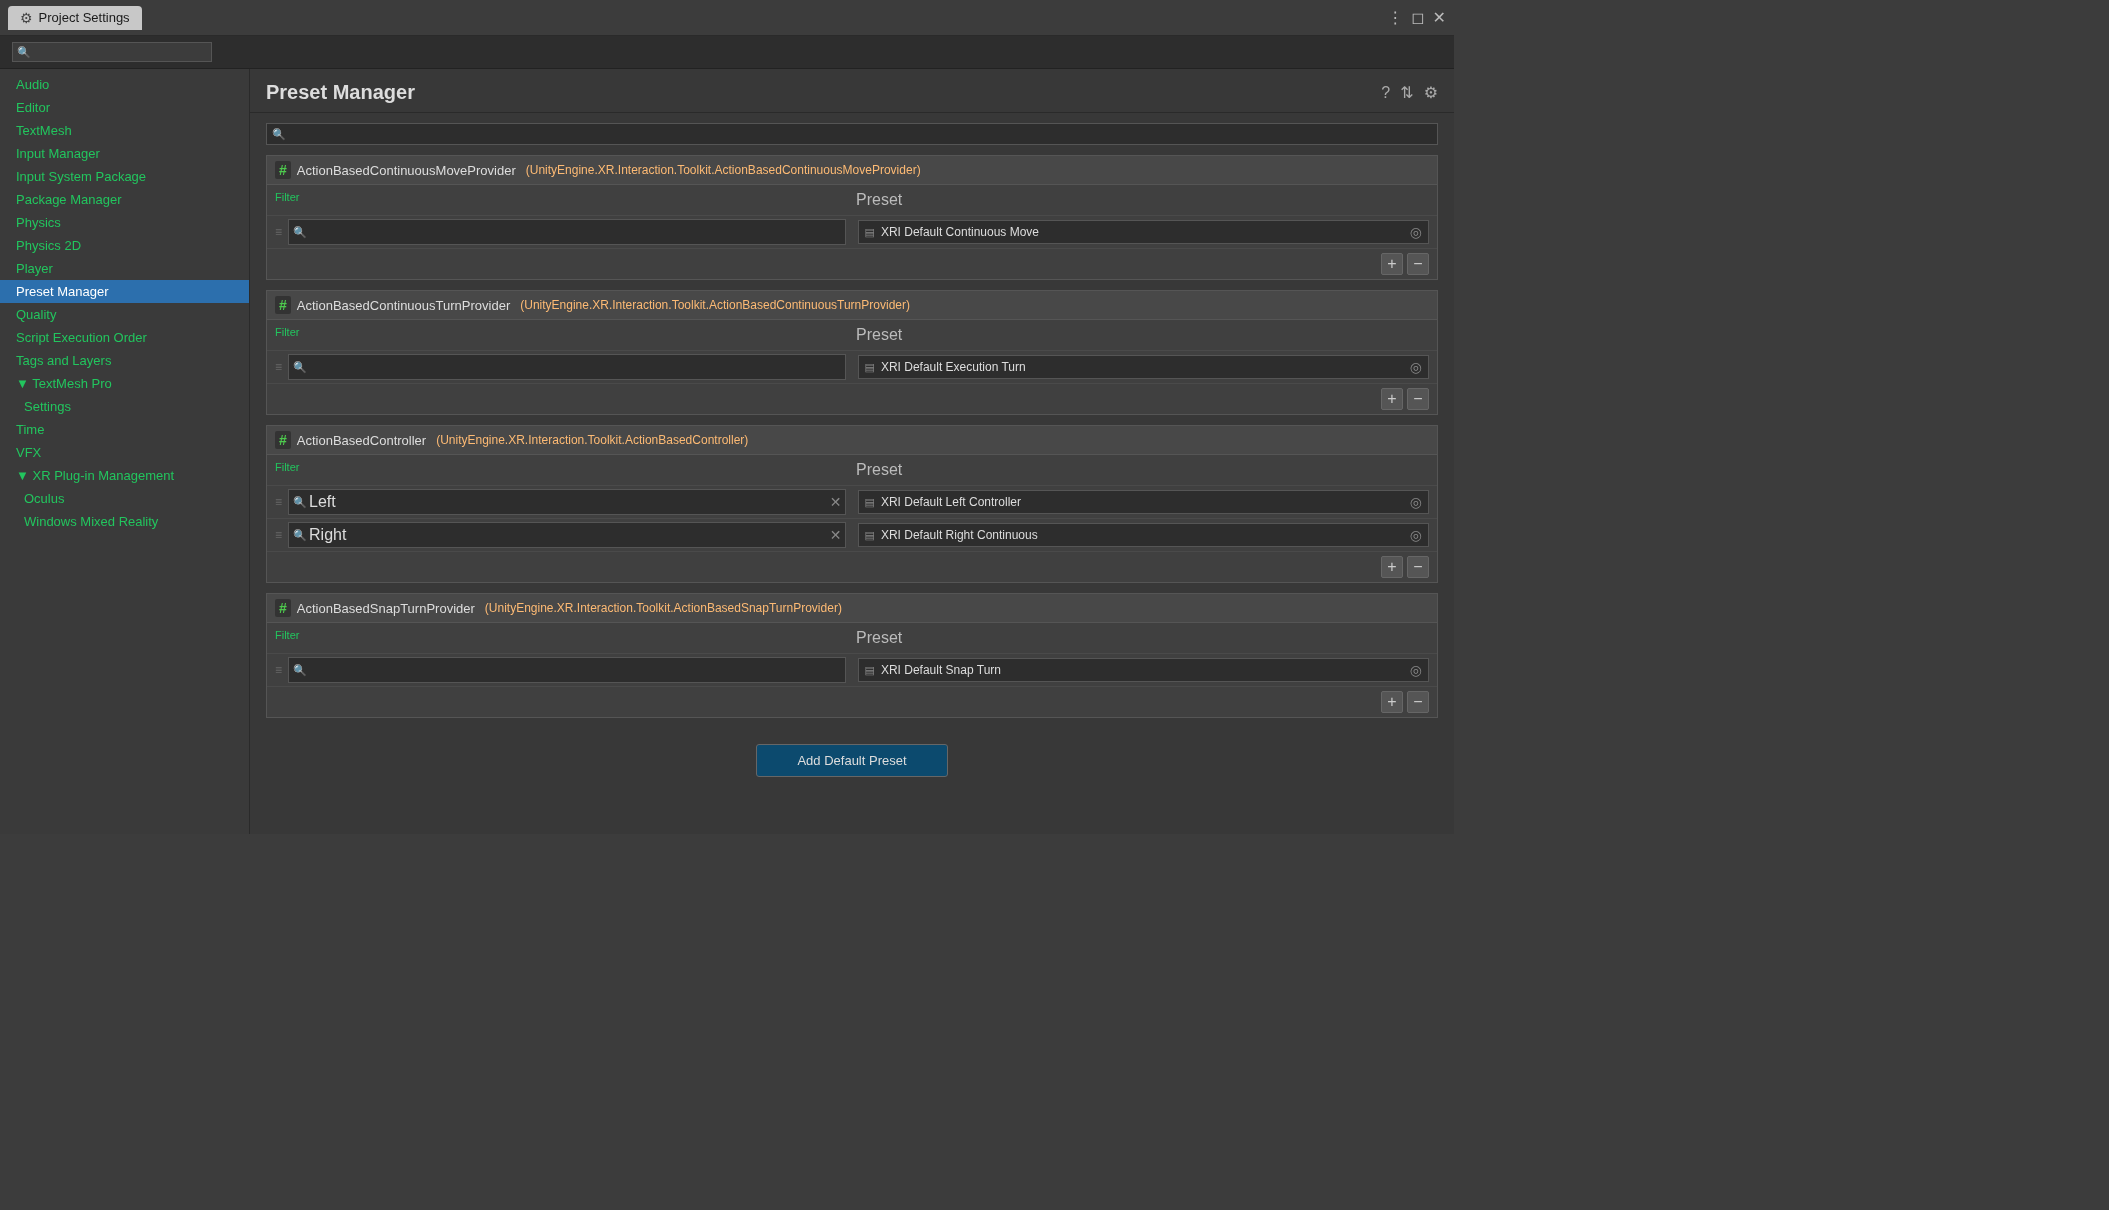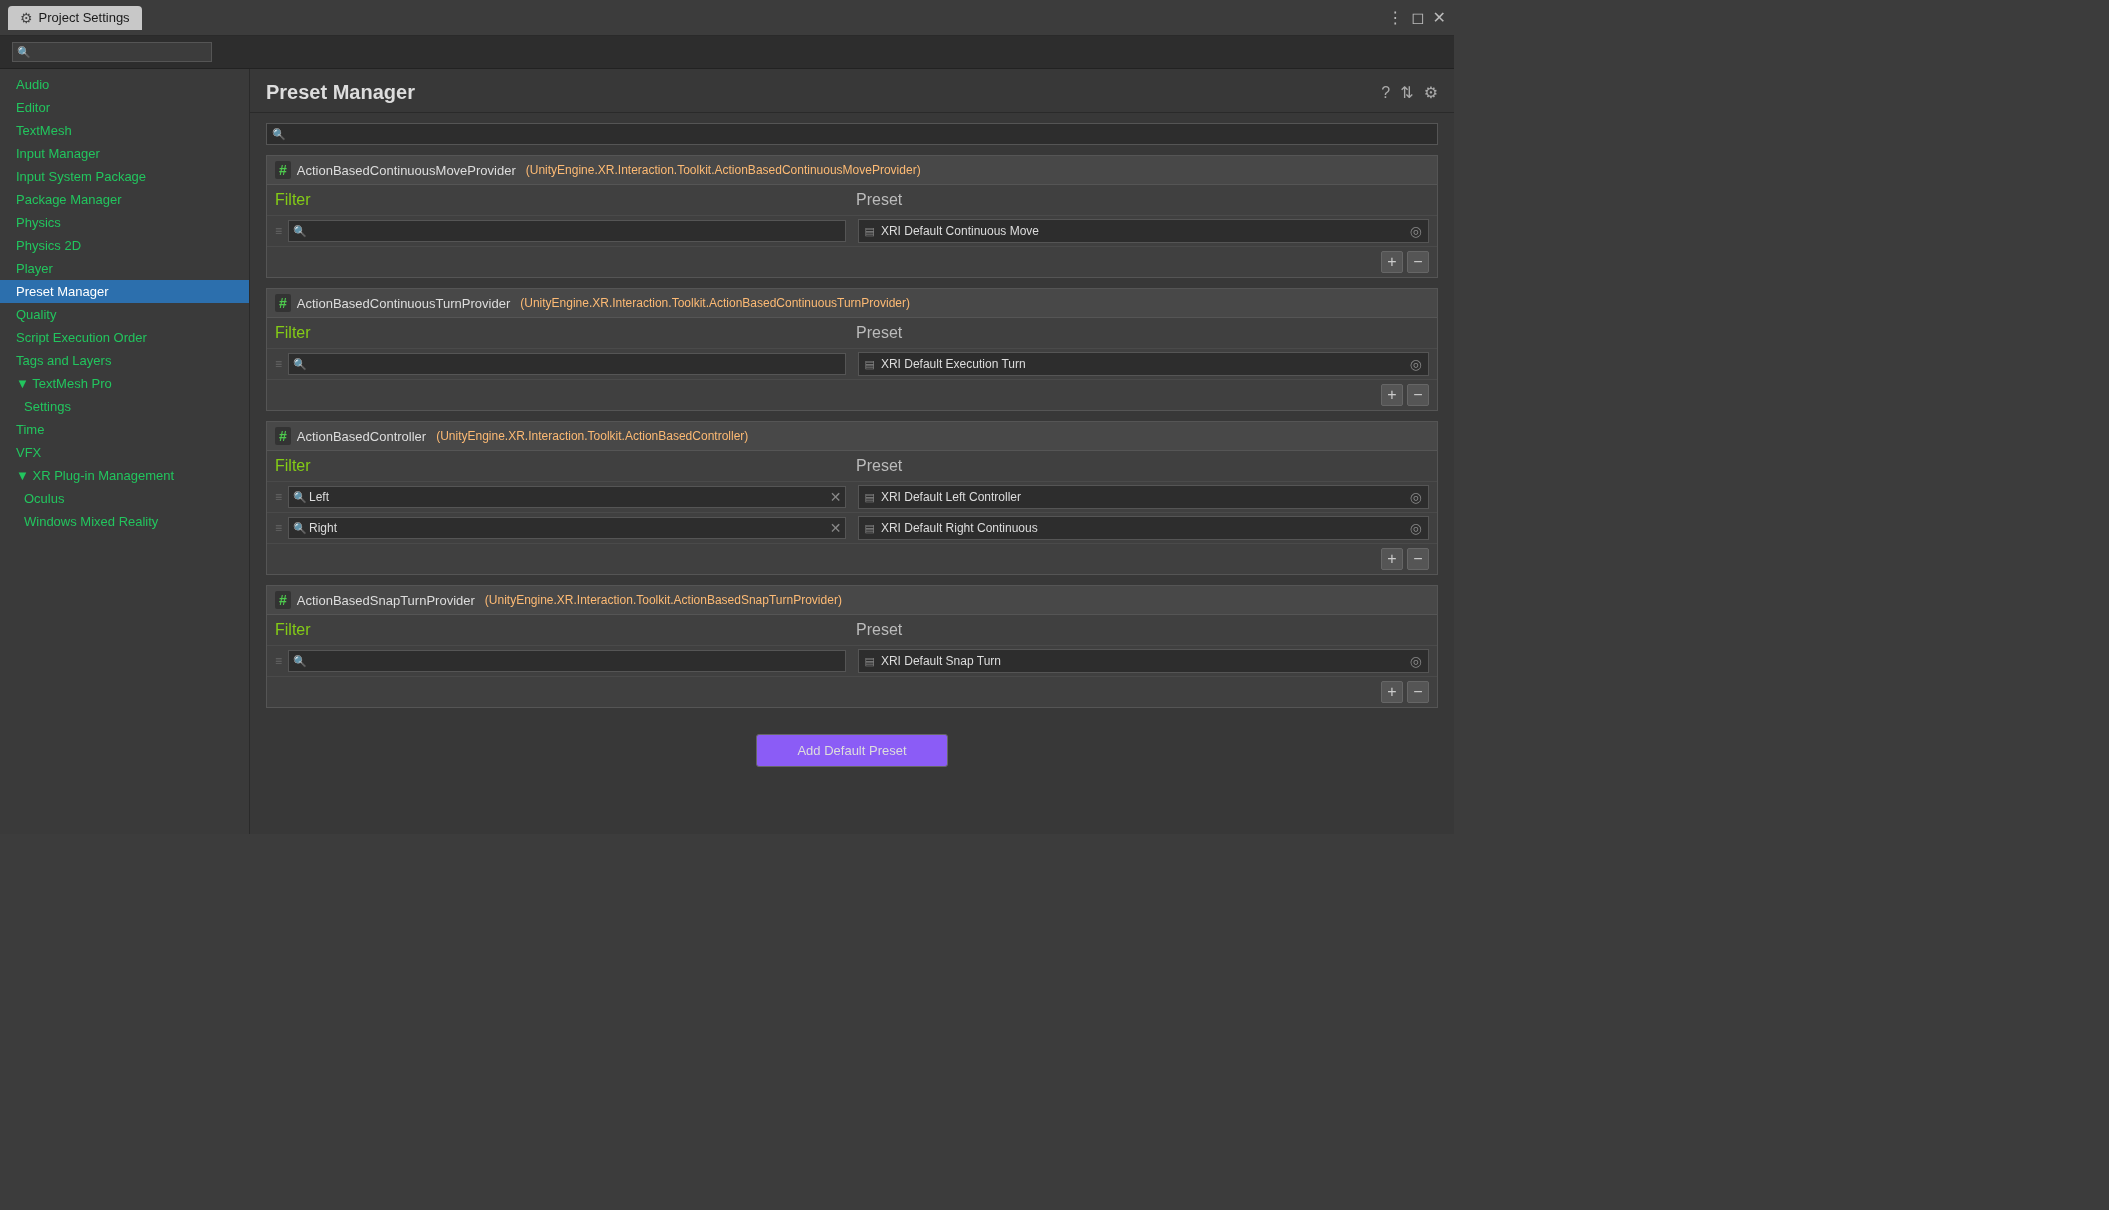--- a/index.html
+++ b/index.html
@@ -201,22 +201,22 @@
       margin-left: 4px;
     }
 
     .preset-cols {
       display: flex;
       padding: 4px 8px;
       gap: 0;
     }
     .preset-col-filter {
       flex: 1;
-      color: #84cc16;
-      font-size: 16px;
+      color: #22c55e;
+      font-size: 11px;
       padding: 2px 0;
     }
     .preset-col-preset {
       flex: 1;
       color: #bbb;
       font-size: 16px;
       padding: 2px 0;
       margin-left: 8px;
     }
 
@@ -243,21 +243,21 @@
       left: 5px;
       color: #888;
       font-size: 11px;
     }
     .filter-input {
       width: 100%;
       background: #2d2d2d;
       border: 1px solid #555;
       color: #ddd;
       padding: 3px 22px 3px 20px;
-      font-size: 12px;
+      font-size: 16px;
       outline: none;
     }
     .filter-clear {
       position: absolute;
       right: 4px;
       color: #888;
       cursor: pointer;
       font-size: 14px;
     }
     .preset-value-wrap {
@@ -306,21 +306,21 @@
       border-radius: 2px;
     }
 
     
     .add-default-btn-wrap {
       display: flex;
       justify-content: center;
       padding: 16px;
     }
     .add-default-btn {
-      background: #8b5cf6;
+      background: #0c4a6e;
       border: 1px solid #666;
       color: #ddd;
       padding: 8px 40px;
       font-size: 13px;
       cursor: pointer;
       border-radius: 3px;
     }
 
     
     ::-webkit-scrollbar { width: 8px; }

